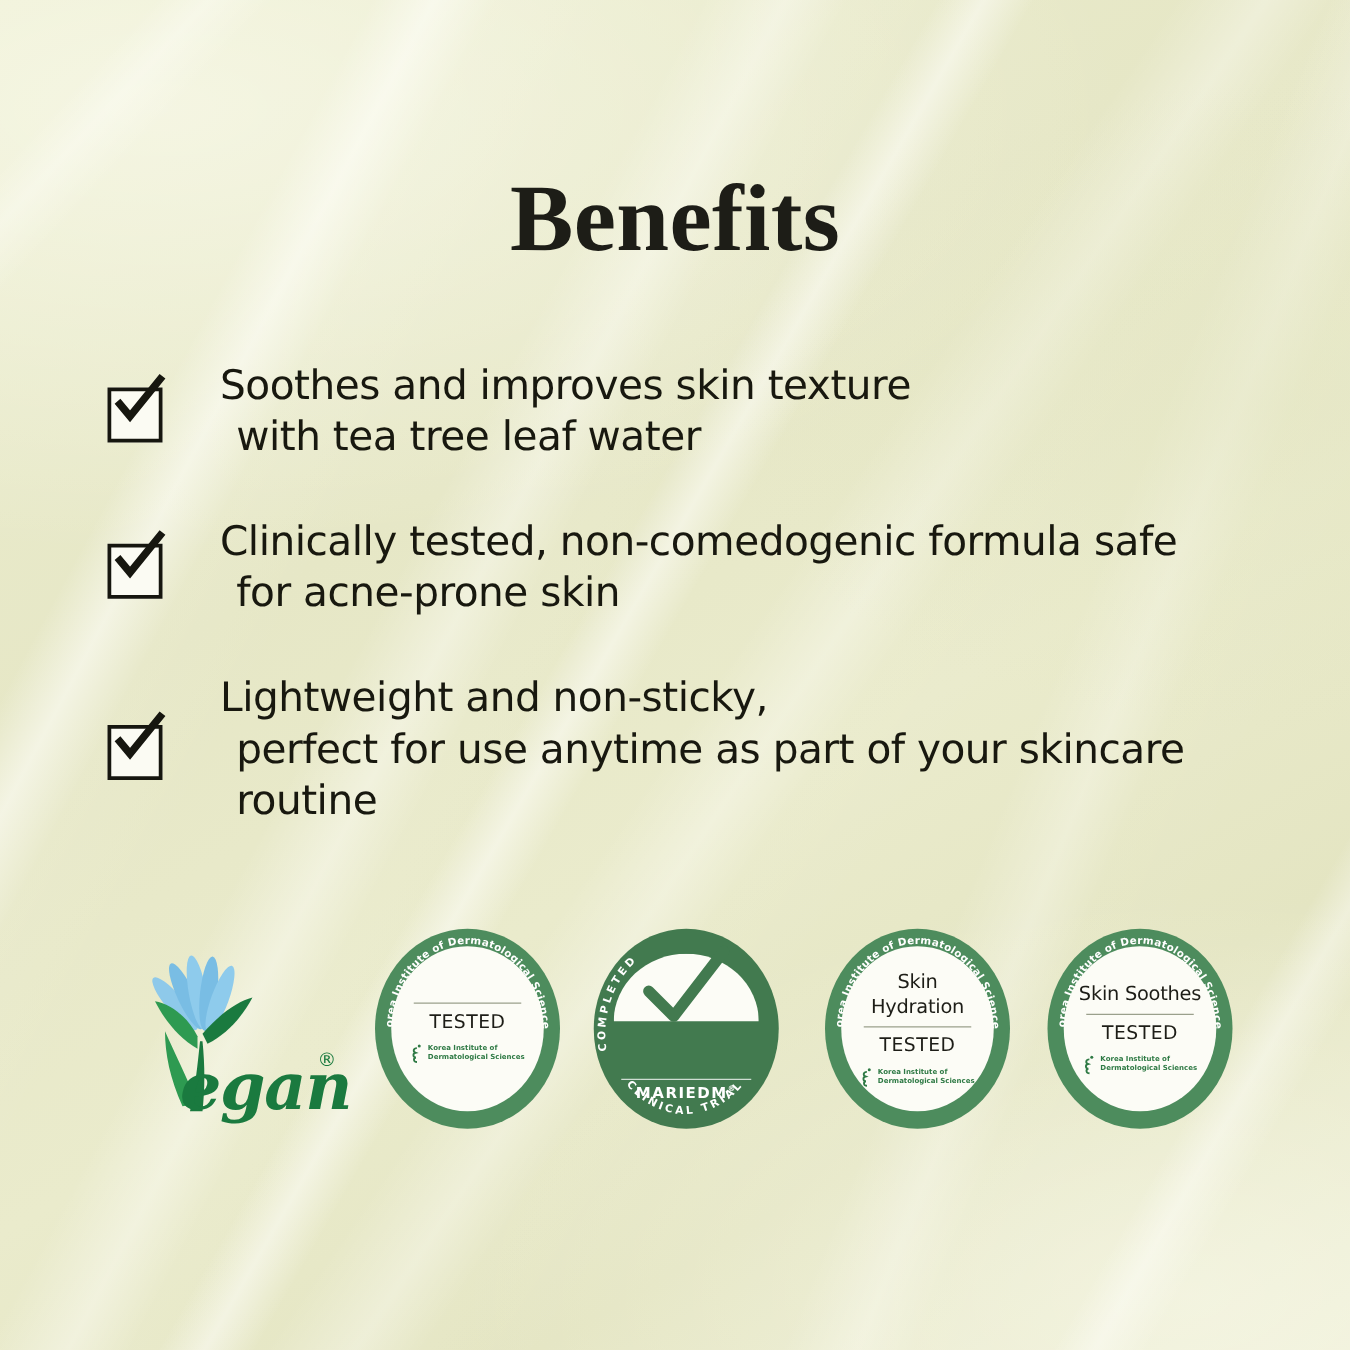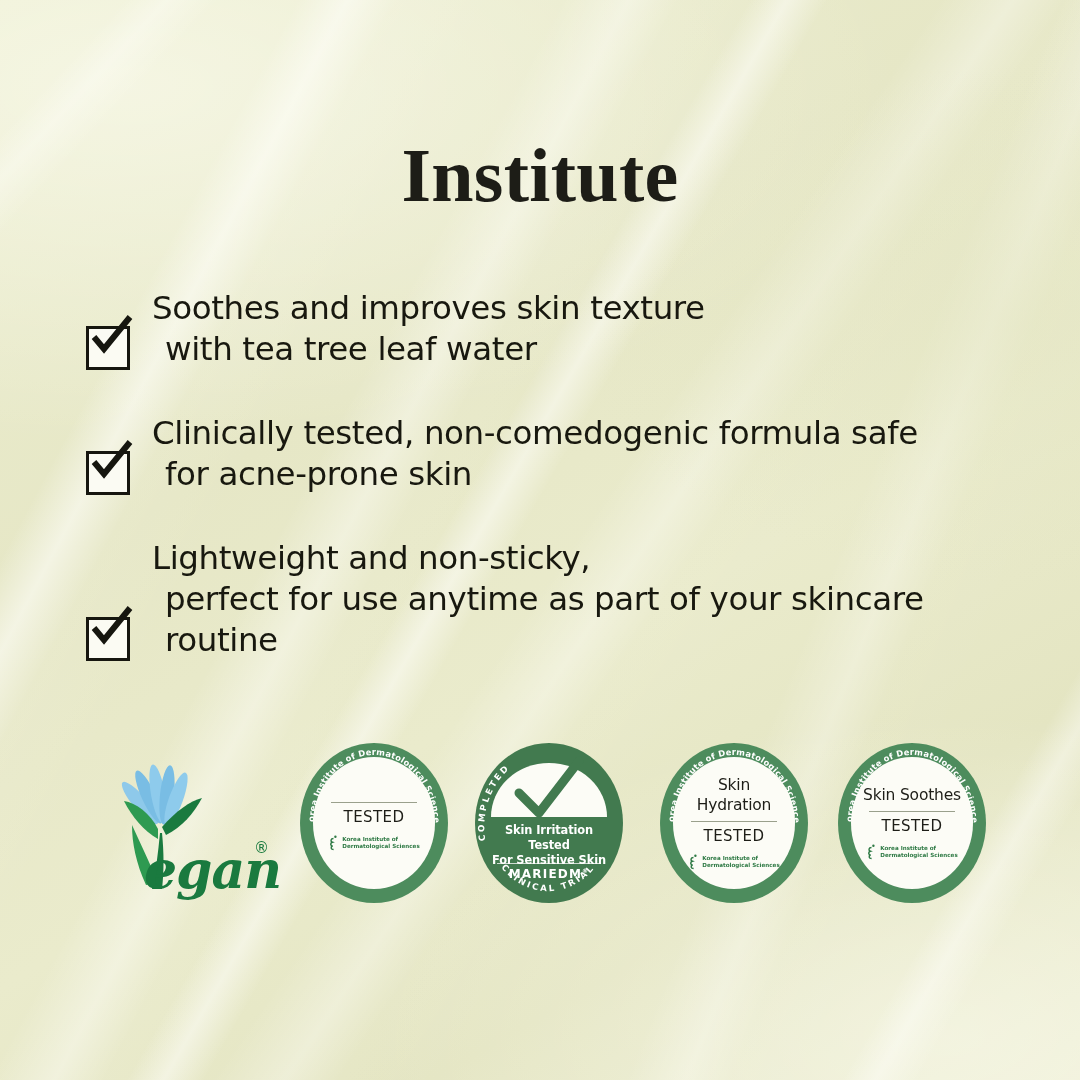--- a/index.html
+++ b/index.html
@@ -35,21 +35,21 @@
   .layer{position:relative;z-index:3;}
 
   .title{
     position:absolute;left:0;right:0;top:132px;text-align:center;
     font-family:"Liberation Serif", serif;
     font-weight:700;font-size:76px;letter-spacing:0.3px;
     color:#1d1d17;
   }
 
   .benefits{position:absolute;left:86px;top:288px;width:930px;}
-  .benefit{display:flex;align-items:flex-end;margin-bottom:43px;}
+  .benefit{display:flex;align-items:center;margin-bottom:43px;gap:24px;}
   .cbox{
     position:relative;width:38px;height:38px;flex:0 0 38px;
     border:3px solid #16160f;background:#fbfbf3;margin-top:6px;
   }
   .cbox svg{position:absolute;left:-3px;top:-14px;width:46px;height:46px;overflow:visible;}
   .btext{
     margin-left:22px;font-size:32.5px;line-height:1.26;color:#18180f;
     font-family:"DejaVu Sans","Liberation Sans",sans-serif;
     font-weight:400;letter-spacing:-0.4px;
   }
@@ -130,21 +130,21 @@
     font-family:"DejaVu Sans","Liberation Sans",sans-serif;
     font-size:8.6px;font-weight:700;fill:#ffffff;letter-spacing:2.4px;
   }
 </style>
 </head>
 <body>
 
 <div id="stage">
   <div class="layer">
 
-    <div class="title">Institute</div>
+    <div class="title">Benefits</div>
 
     <div class="benefits">
 
       <div class="benefit">
         <div class="cbox">
           <svg viewBox="0 0 46 46">
               <path d="M8 22 L18 34 L44 2" fill="none" stroke="#16160f" stroke-width="6" stroke-linecap="butt" stroke-linejoin="miter"></path>
             </svg>
         </div>
         <div class="btext">
@@ -233,24 +233,20 @@
           <text><textPath href="#a2t" startOffset="50%" text-anchor="middle">COMPLETED</textPath></text>
           <text><textPath href="#a2b" startOffset="50%" text-anchor="middle">CLINICAL TRIAL</textPath></text>
         </svg>
         <div class="panel">
           <div class="capwrap">
             <div class="cap"></div>
           </div>
           <svg class="chk" viewBox="0 0 72 58">
             <path d="M6 28 L26 48 L66 -4" fill="none" stroke="#427a4f" stroke-width="9" stroke-linecap="round" stroke-linejoin="round"></path>
           </svg>
-          <div class="b2text">
-            <div>Skin Irritation Tested</div>
-            <div>For Sensitive Skin</div>
-          </div>
           <div class="sep"></div>
           <div class="brand"><span>MARIEDM</span><sup>®</sup></div>
         </div>
       </div>
 
       <div class="badge" style="left:660px;">
         <div class="ring"></div>
         <svg class="arc" viewBox="0 0 148 160">
           <defs>
               <path id="a3" d="M 14 82 A 60 70 0 0 1 134 82"></path>

